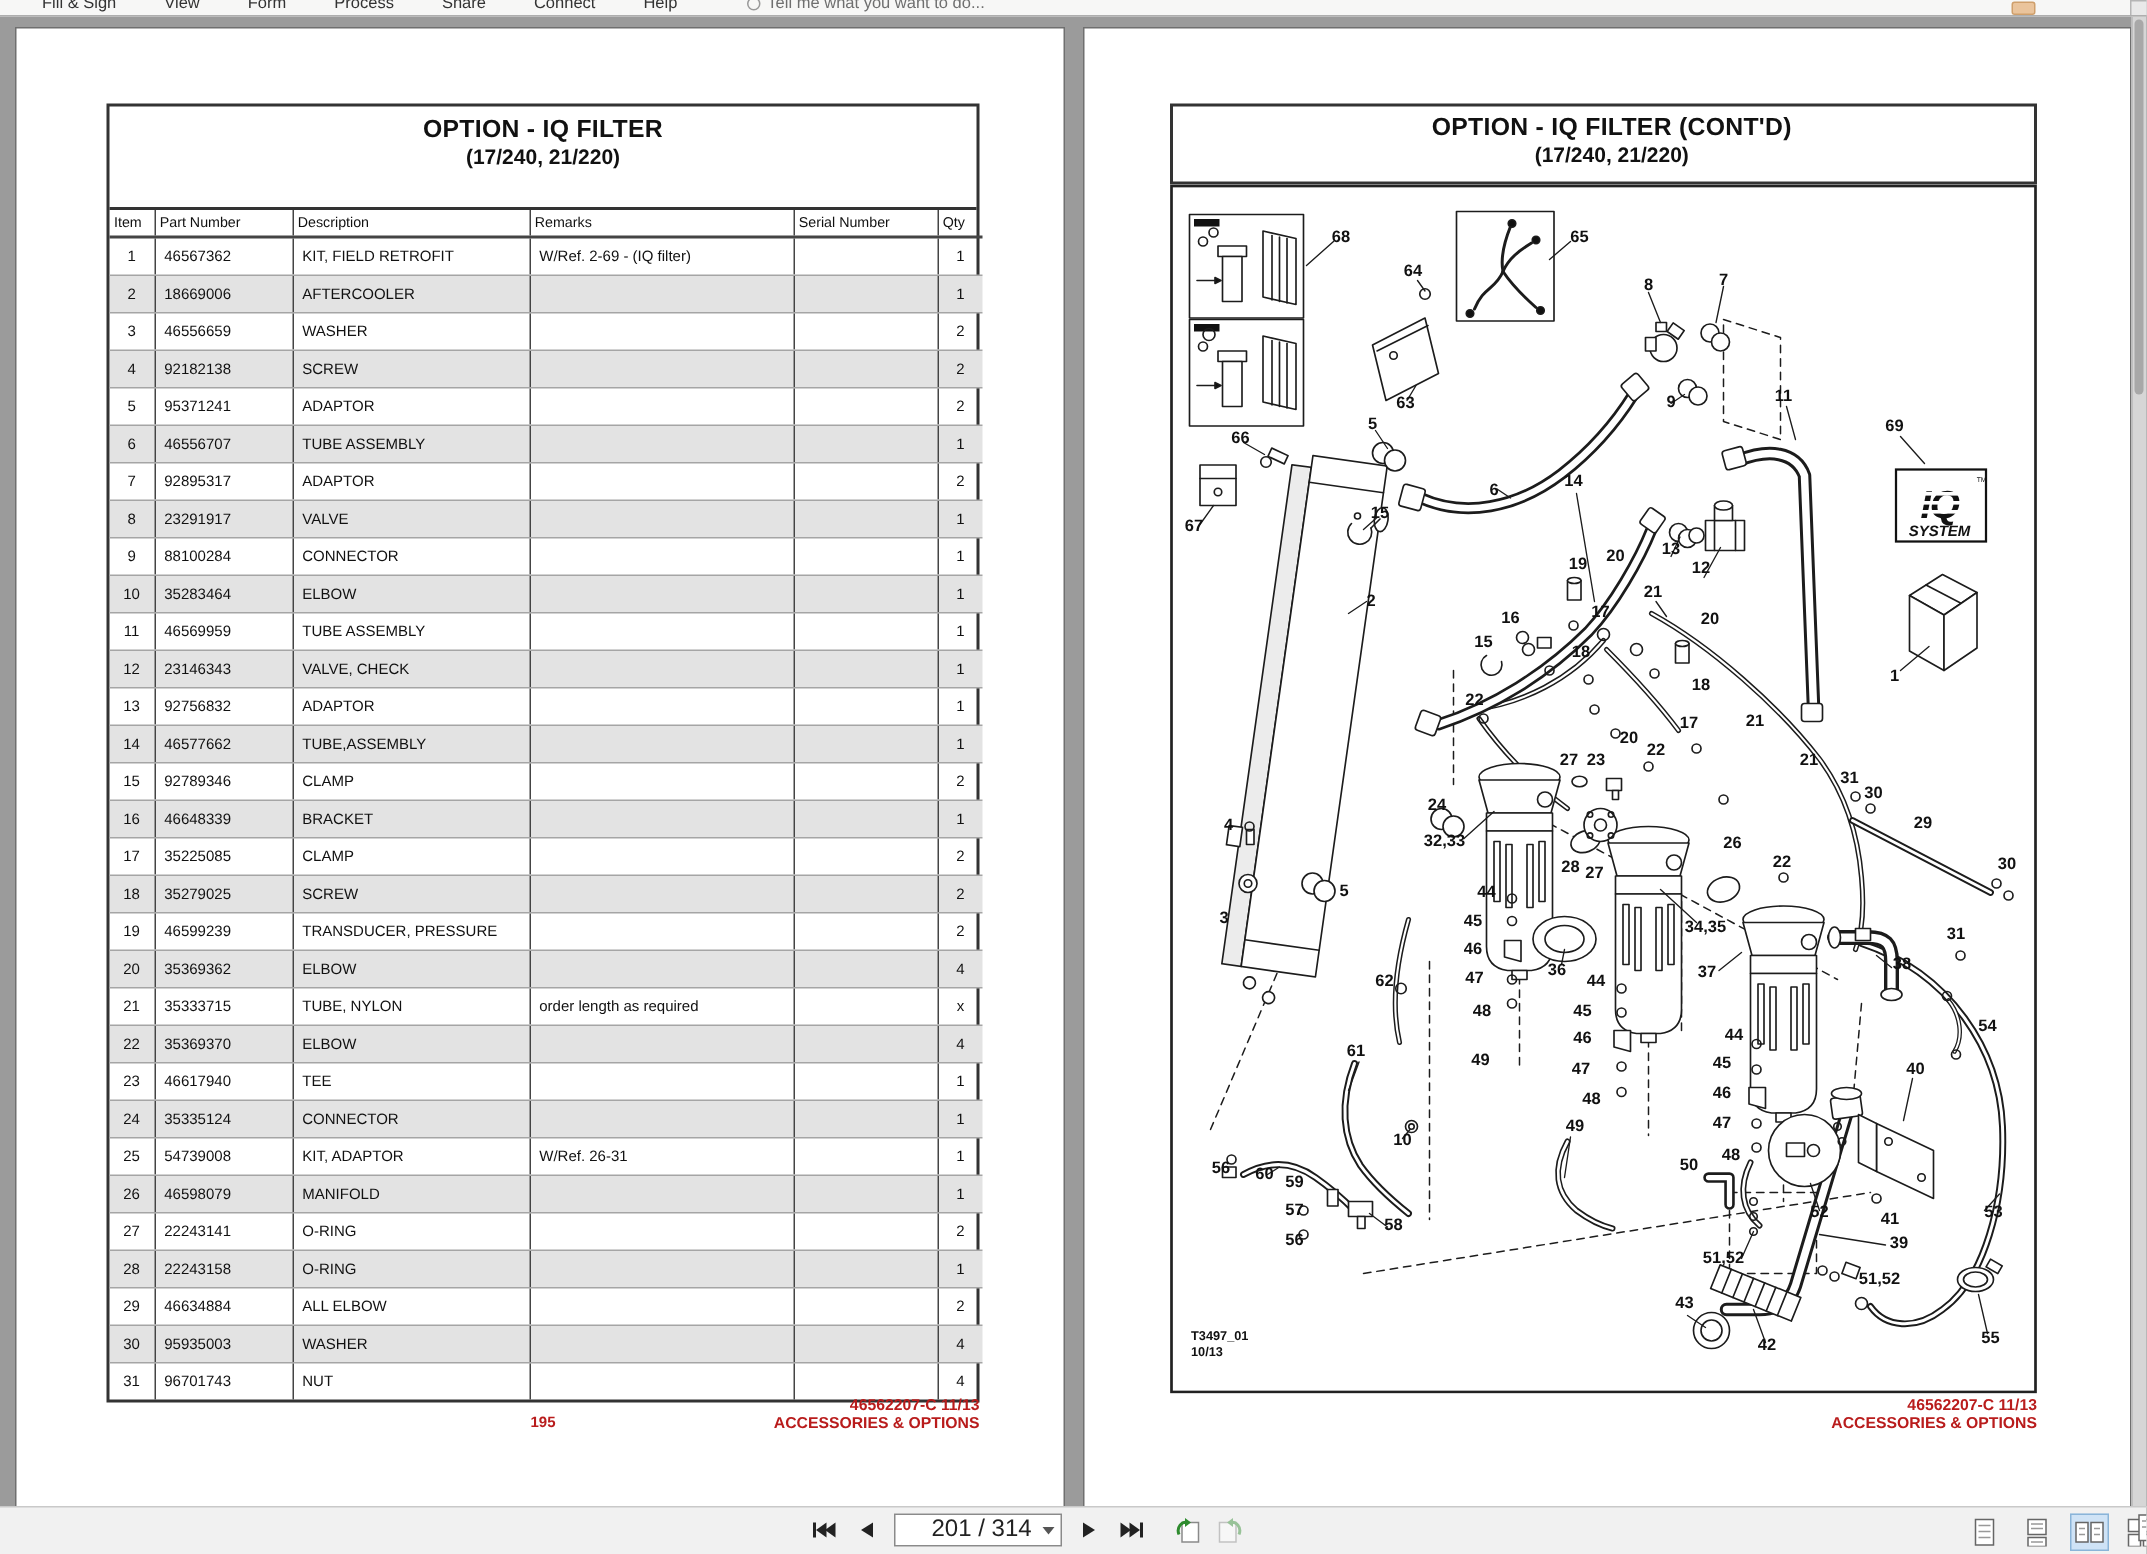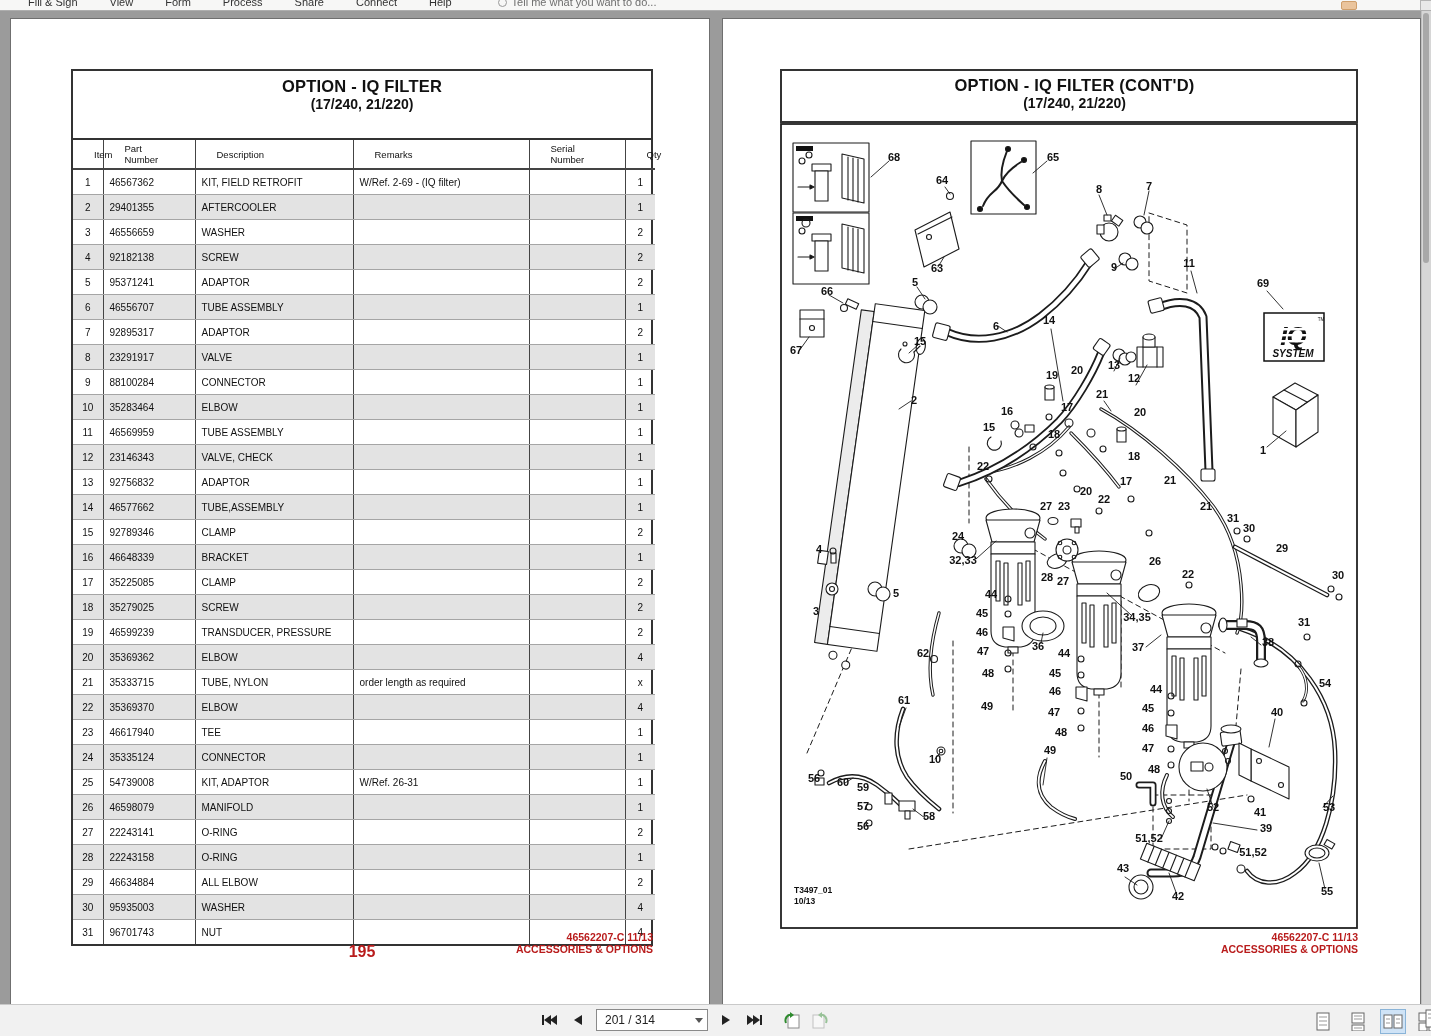--- a/index.html
+++ b/index.html
@@ -23,52 +23,52 @@
   .page-left{left:10px;width:700px;height:987px;}
   .page-right{left:722px;width:699px;height:987px;}
   .vscroll{position:absolute;top:0;right:0;width:9px;height:994px;background:#d6d6d6;border-left:1px solid #bfbfbf;}
   .vthumb{position:absolute;top:2px;left:1px;width:6px;height:250px;background:#a8a8a8;border-radius:3px;}
   
   .tablewrap{position:absolute;left:60px;top:50px;width:582px;border:2px solid #333;box-sizing:border-box;background:#fff;color:#111;}
   .titleblock{border-bottom:2px solid #333;text-align:center;padding:6px 0 26px;}
   .t1{font-size:16.5px;font-weight:bold;letter-spacing:.2px;}
   .t2{font-size:14px;font-weight:bold;}
   table.parts{border-collapse:collapse;width:100%;table-layout:fixed;}
-  table.parts th{font-size:9.5px;font-weight:normal;text-align:left;padding:3px 21px;
+  table.parts th{font-size:9.5px;font-weight:normal;text-align:left;padding:3px 3px;
     border-left:1px solid #444;border-bottom:2px solid #444;}
   table.parts th:first-child{border-left:none;}
   table.parts td{font-size:10px;padding:0 6px;height:24px;border-left:1px solid #444;
     border-bottom:1px solid #a5a5a5;overflow:hidden;white-space:nowrap;}
   table.parts td:first-child{border-left:none;}
   table.parts tr:last-child td{border-bottom:none;}
   tr.shaded{background:#e3e3e3;}
   td.c0,td.c5,th.hc0{text-align:center;}
   
   .pfoot{position:absolute;font-weight:bold;color:#b91c1c;}
   .pfoot .docref{position:absolute;right:0;top:0;font-size:10.5px;}
   .pfoot .section{position:absolute;right:0;top:12px;font-size:10.5px;}
-  .pfoot .pageno{position:absolute;left:0;width:100%;text-align:center;top:12px;font-size:16px;}
+  .pfoot .pageno{position:absolute;left:0;width:100%;text-align:center;top:12px;font-size:10px;}
   .pf-left{left:60px;top:912px;width:582px;height:28px;}
   .pf-right{left:57px;top:912px;width:578px;height:28px;}
   
   .rtitle{position:absolute;left:57px;top:50px;width:578px;height:54px;border:2px solid #333;
     box-sizing:border-box;text-align:center;padding-top:5px;color:#111;background:#fff;padding-left:11px;}
   .diagram{position:absolute;left:57px;top:104px;width:578px;height:806px;}
   .callout{font:bold 11px "Liberation Sans",sans-serif;fill:#111;text-anchor:middle;}
   .logo-iq{font:italic 900 26px "Liberation Sans",sans-serif;fill:#111;text-anchor:middle;letter-spacing:-1px;}
   .logo-sys{font:italic bold 10px "Liberation Sans",sans-serif;fill:#111;text-anchor:middle;}
   .logo-tm{font:4.5px "Liberation Sans",sans-serif;fill:#111;text-anchor:middle;}
   .figref{font:bold 8.5px "Liberation Sans",sans-serif;fill:#111;text-anchor:start;}
   
   .toolbar{position:absolute;bottom:0;left:0;right:0;height:31px;background:#f1f1f1;
     border-top:1px solid #c9c9c9;overflow:hidden;}
   .navgroup{position:absolute;left:538px;top:4px;display:flex;align-items:center;gap:7px;}
   .tbtn{width:22px;height:22px;display:flex;align-items:center;justify-content:center;cursor:pointer;}
   .pagebox{width:110px;height:20px;background:#fff;border:1px solid #8a8a8a;display:flex;align-items:center;position:relative;}
-  .pagebox input{border:none;outline:none;width:86px;font-size:12px;padding-left:8px;
+  .pagebox input{border:none;outline:none;width:86px;font-size:16px;padding-left:24px;
     font-family:"Liberation Sans",sans-serif;color:#222;background:transparent;}
   .caret{position:absolute;right:4px;top:8px;width:0;height:0;border-left:4px solid transparent;
     border-right:4px solid transparent;border-top:5px solid #555;}
   .histgroup{display:flex;gap:6px;margin-left:8px;}
   .dimmed{opacity:.45;}
   .layoutgroup{position:absolute;left:1310px;top:4px;display:flex;gap:9px;align-items:center;}
   .licon{width:24px;height:23px;display:flex;align-items:center;justify-content:center;cursor:pointer;border:1px solid transparent;}
   .licon.selected{background:#cfe3f6;border:1px solid #8ab4d8;}
   .cuticon{position:absolute;left:1424px;top:4px;width:7px;height:23px;overflow:hidden;}
 </style>
@@ -128,21 +128,21 @@
               <tr>
                 <td class="c0">1</td>
                 <td class="c1">46567362</td>
                 <td class="c2">KIT, FIELD RETROFIT</td>
                 <td class="c3">W/Ref. 2-69 - (IQ filter)</td>
                 <td class="c4"></td>
                 <td class="c5">1</td>
               </tr>
               <tr class="shaded">
                 <td class="c0">2</td>
-                <td class="c1">29401355</td>
+                <td class="c1">18669006</td>
                 <td class="c2">AFTERCOOLER</td>
                 <td class="c3"></td>
                 <td class="c4"></td>
                 <td class="c5">1</td>
               </tr>
               <tr>
                 <td class="c0">3</td>
                 <td class="c1">46556659</td>
                 <td class="c2">WASHER</td>
                 <td class="c3"></td>

